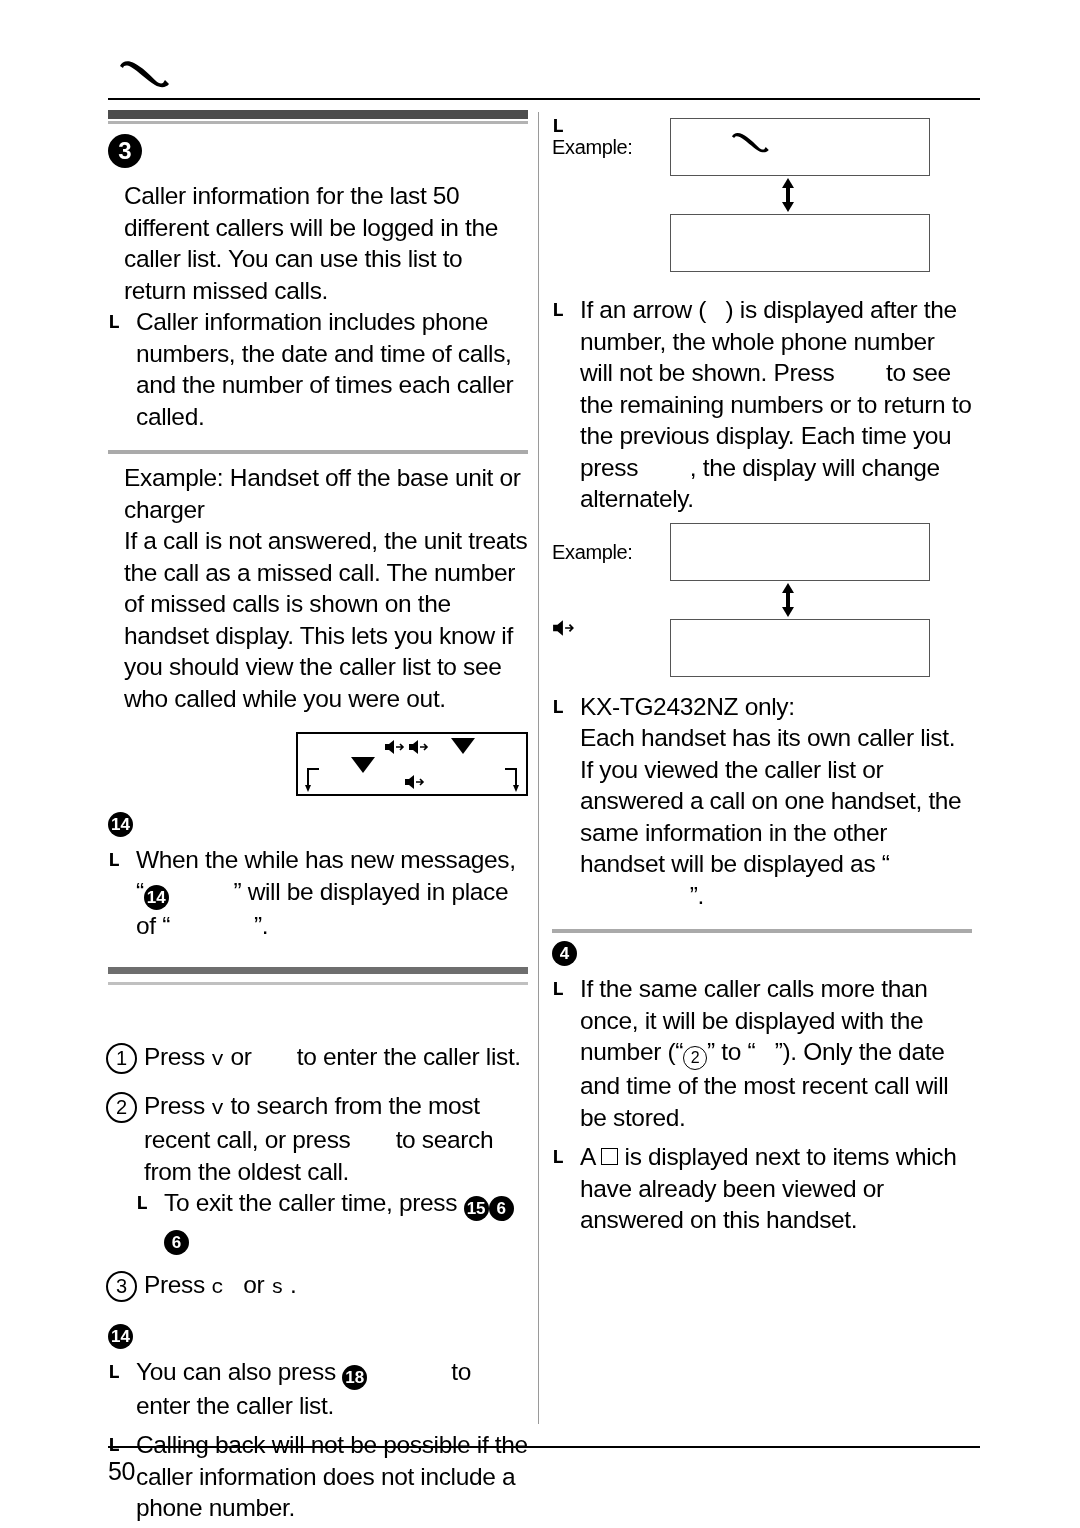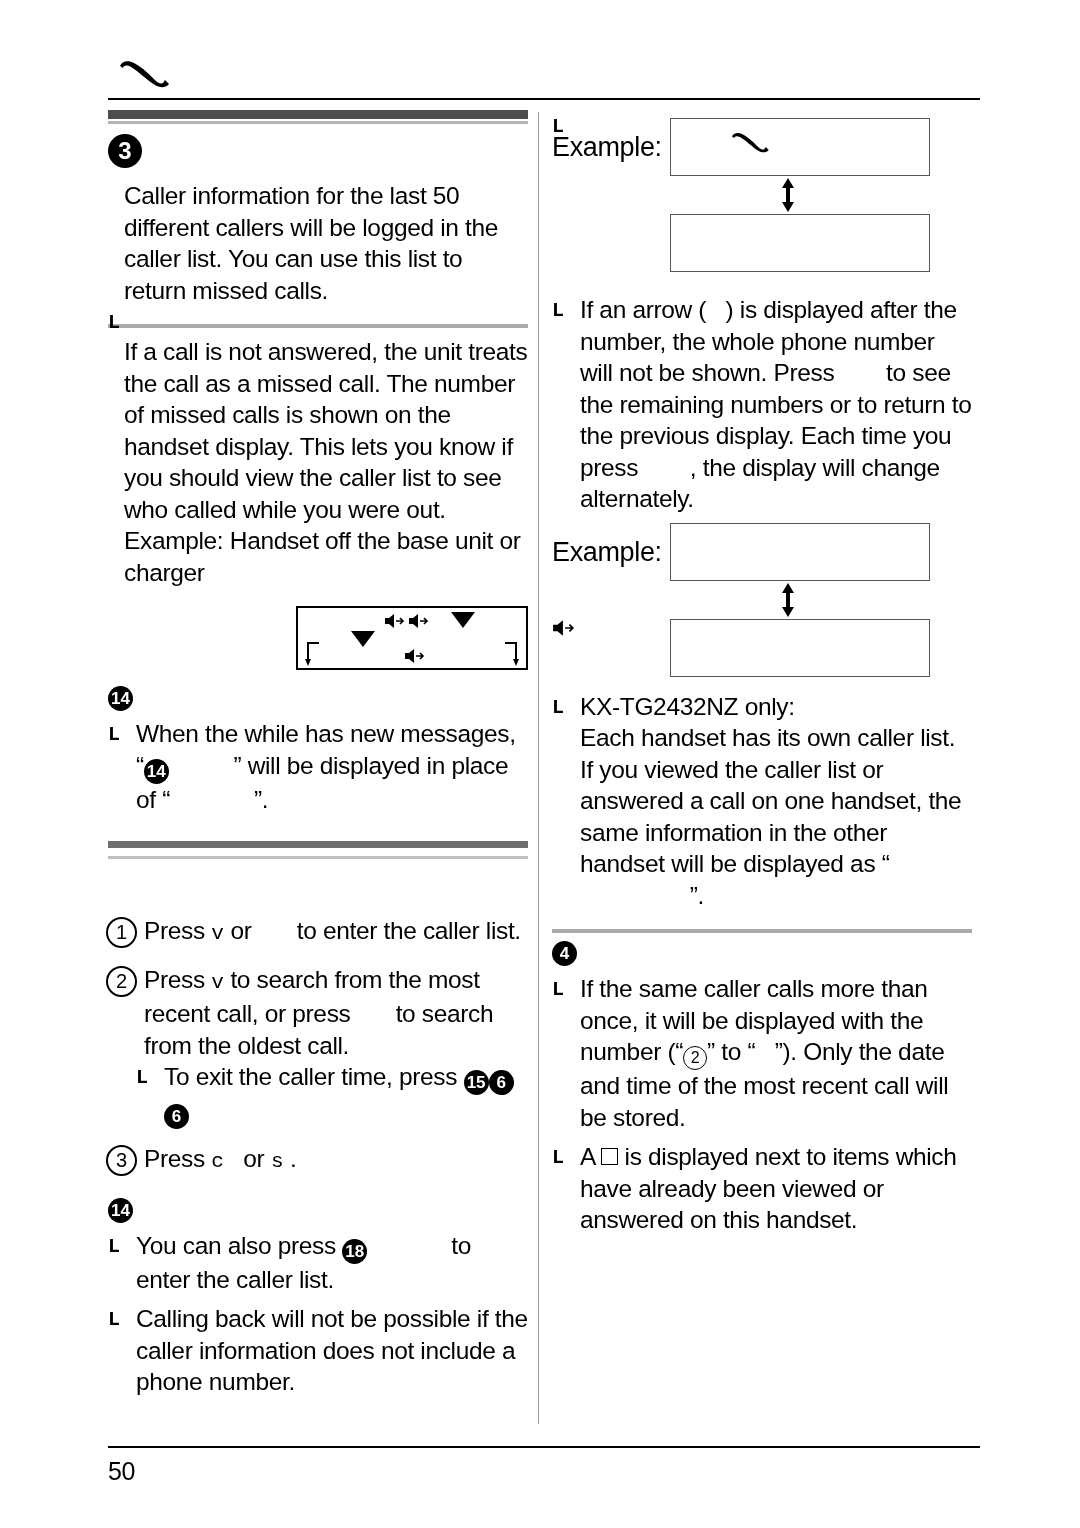--- a/index.html
+++ b/index.html
@@ -230,21 +230,21 @@
     background: #fff;
     box-sizing: border-box;
   }
 
   .example-row {
     display: flex;
     align-items: flex-start;
     margin-top: 8px;
   }
   .example-label {
-    font-size: 27px;
+    font-size: 20px;
     line-height: 31px;
     letter-spacing: -0.35px;
     padding-top: 14px;
     width: 118px;
     text-align: left;
     padding-right: 14px;
     box-sizing: border-box;
   }
   .example-stack { position: relative; }
   .example-box {
@@ -295,29 +295,30 @@
 
       <div class="marker-line">
         <span class="fcirc" style="width:34px;height:34px;border-radius:17px;font-size:24px;line-height:34px;">3</span>
       </div>
       <div class="gap-m"></div>
 
       <p class="body">Caller information for the last 50 different callers will be logged in the caller list. You can use this list to return missed calls.</p>
 
       <p class="bullet">
         <span class="lmark">L</span>
+        <span>Caller information includes phone numbers, the date and time of calls, and the number of times each caller called.</span>
       </p>
     </div>
 
     <div>
       <div class="bar-minor"></div>
 
 
+      <p class="body">Example: Handset off the base unit or charger</p>
       <p class="body">If a call is not answered, the unit treats the call as a missed call. The number of missed calls is shown on the handset display. This lets you know if you should view the caller list to see who called while you were out.</p>
-      <p class="body">Example: Handset off the base unit or charger</p>
 
       <div class="lcd lcd-main">
         <span style="position:absolute;left:86px;top:4px;">
           <svg width="22" height="18" viewBox="0 0 22 18">
             <path d="M1,6 L5,6 L10,2 L10,16 L5,12 L1,12 Z" fill="#000"></path>
             <path d="M12,9 L19,9 M16,6 L19,9 L16,12 M15,9 L12,9" stroke="#000" stroke-width="1.6" fill="none"></path>
           </svg>
         </span>
         <span style="position:absolute;left:110px;top:4px;">
           <svg width="22" height="18" viewBox="0 0 22 18">

